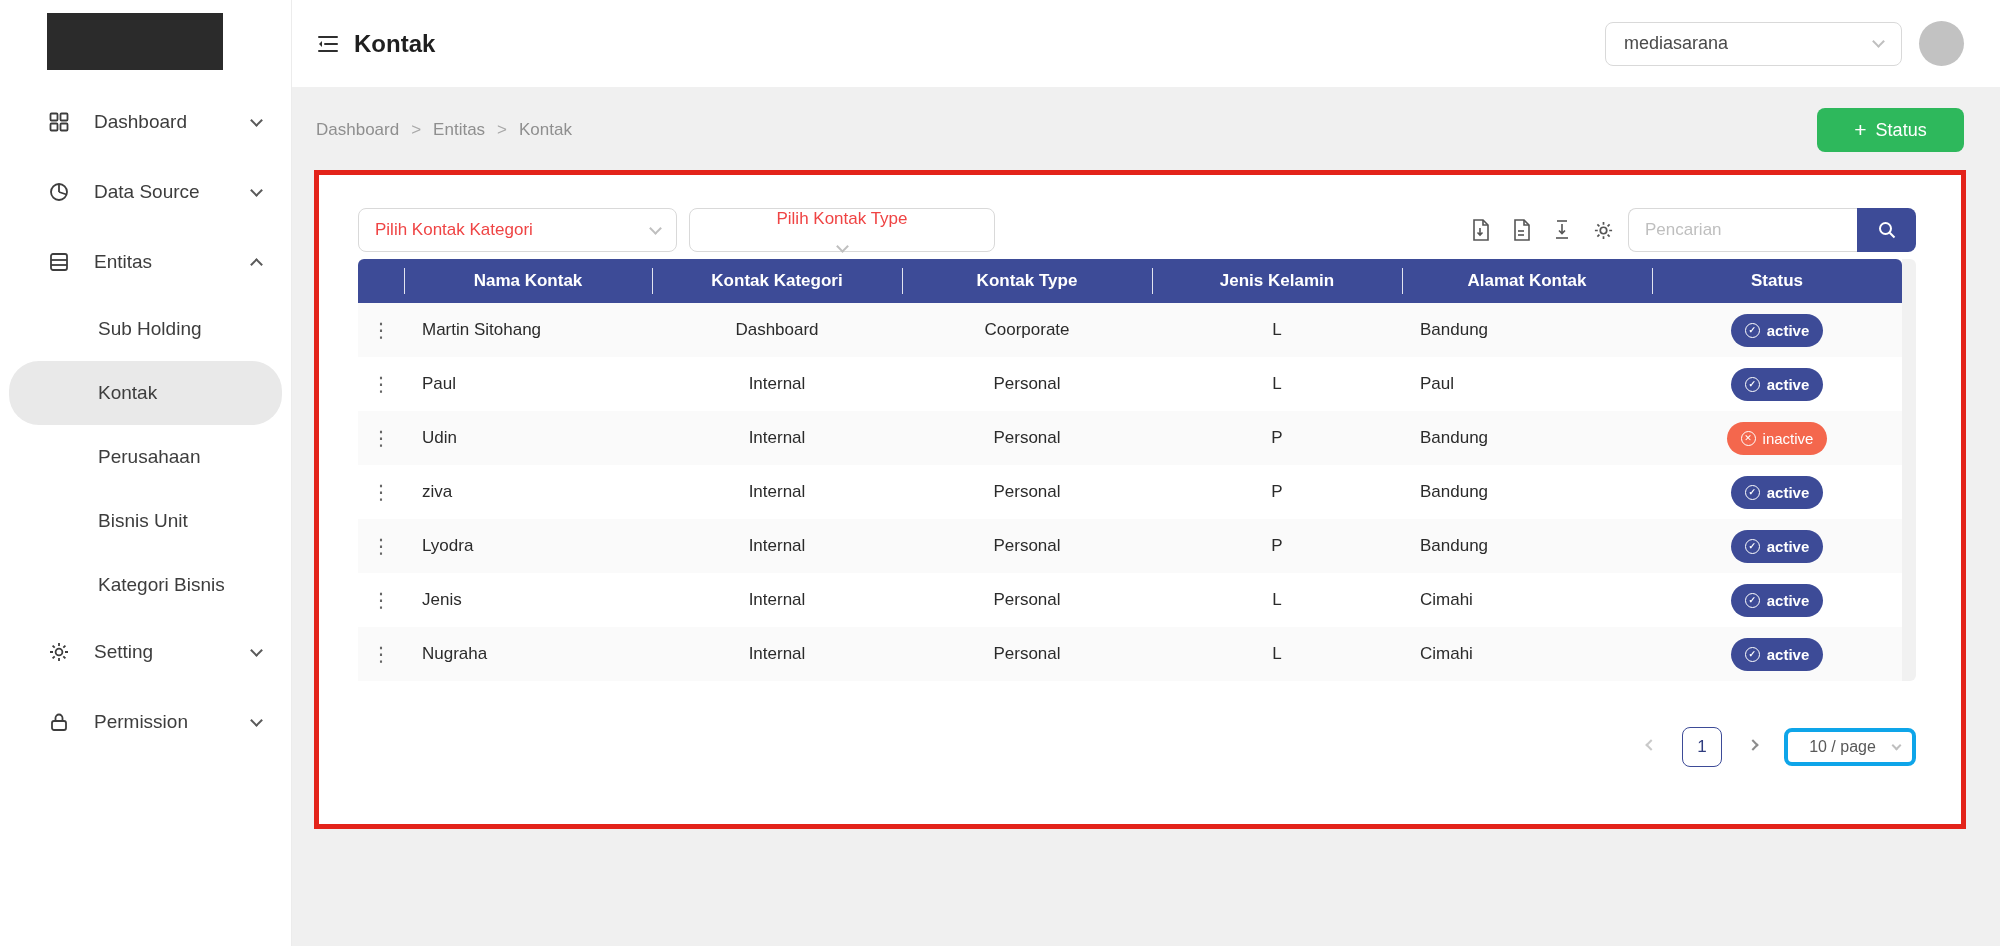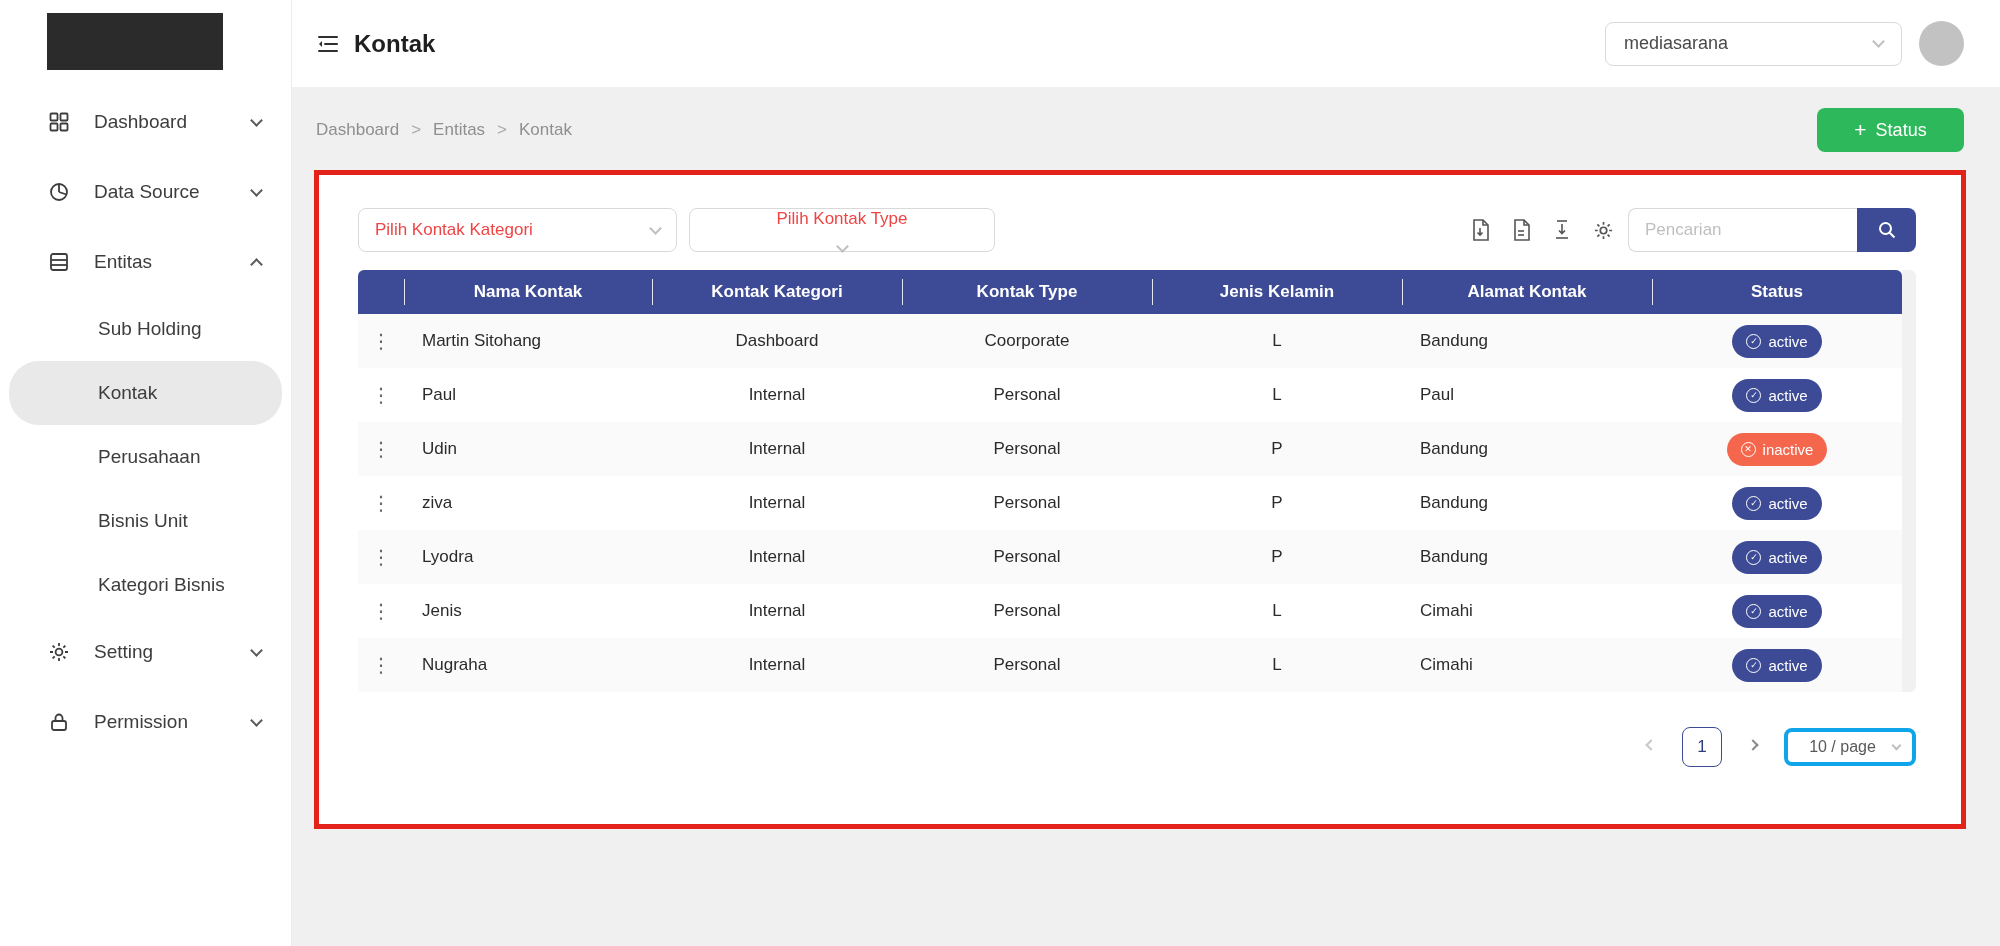--- a/index.html
+++ b/index.html
@@ -94,21 +94,21 @@
     flex:1; border:1px solid #d9d9d9; border-right:none; border-radius:8px 0 0 8px;
     padding:0 16px; font-size:17px; color:#8b5cf6; outline:none; font-family:inherit; min-width:0;
   }
   .search-input::placeholder { color:#bfbfbf; }
   .search-btn {
     width:59px; border:none; border-radius:0 8px 8px 0; background:#3d4b97;
     display:flex; align-items:center; justify-content:center; cursor:pointer;
   }
 
   
-  .table { position:absolute; left:39px; top:95px; width:1558px; }
+  .table { position:absolute; left:39px; top:84px; width:1558px; }
   .t-head {
     display:flex; height:44px; background:#3d4b97; border-radius:6px 6px 0 0;
     color:#fff; font-weight:700; font-size:17px; width:1544px;
   }
   .th, .td { display:flex; align-items:center; justify-content:center; position:relative; }
   .th + .th::before {
     content:""; position:absolute; left:0; top:9px; bottom:9px; width:1px; background:rgba(255,255,255,0.85);
   }
   .c0{width:46px;} .c1{width:248px;} .c2{width:250px;} .c3{width:250px;}
   .c4{width:250px;} .c5{width:250px;} .c6{width:250px;}
@@ -119,21 +119,21 @@
   .td.left { justify-content:flex-start; padding-left:18px; }
   .dots { font-size:20px; color:#666; cursor:pointer; letter-spacing:0; }
   .t-scrollbar {
     position:absolute; left:1544px; top:0; width:14px; height:422px;
     background:#f1f1f1; border-radius:0 6px 6px 0;
   }
   .pill {
     display:inline-flex; align-items:center; gap:7px; height:33px; padding:0 14px;
     border-radius:17px; color:#fff; font-size:15px;
   }
-  .pill.active { background:#3d4b97; }
+  .pill.active { background:#3d4b97;font-weight:bold; }
   .pill.inactive { background:#f4674d; }
   .pill-icon {
     width:15px; height:15px; border:1.5px solid #fff; border-radius:50%;
     display:flex; align-items:center; justify-content:center; font-size:9px; line-height:1;
   }
   .pill.active .pill-icon::before { content:"✓"; }
   .pill.inactive .pill-icon::before { content:"✕"; }
 
   
   .pagination {

